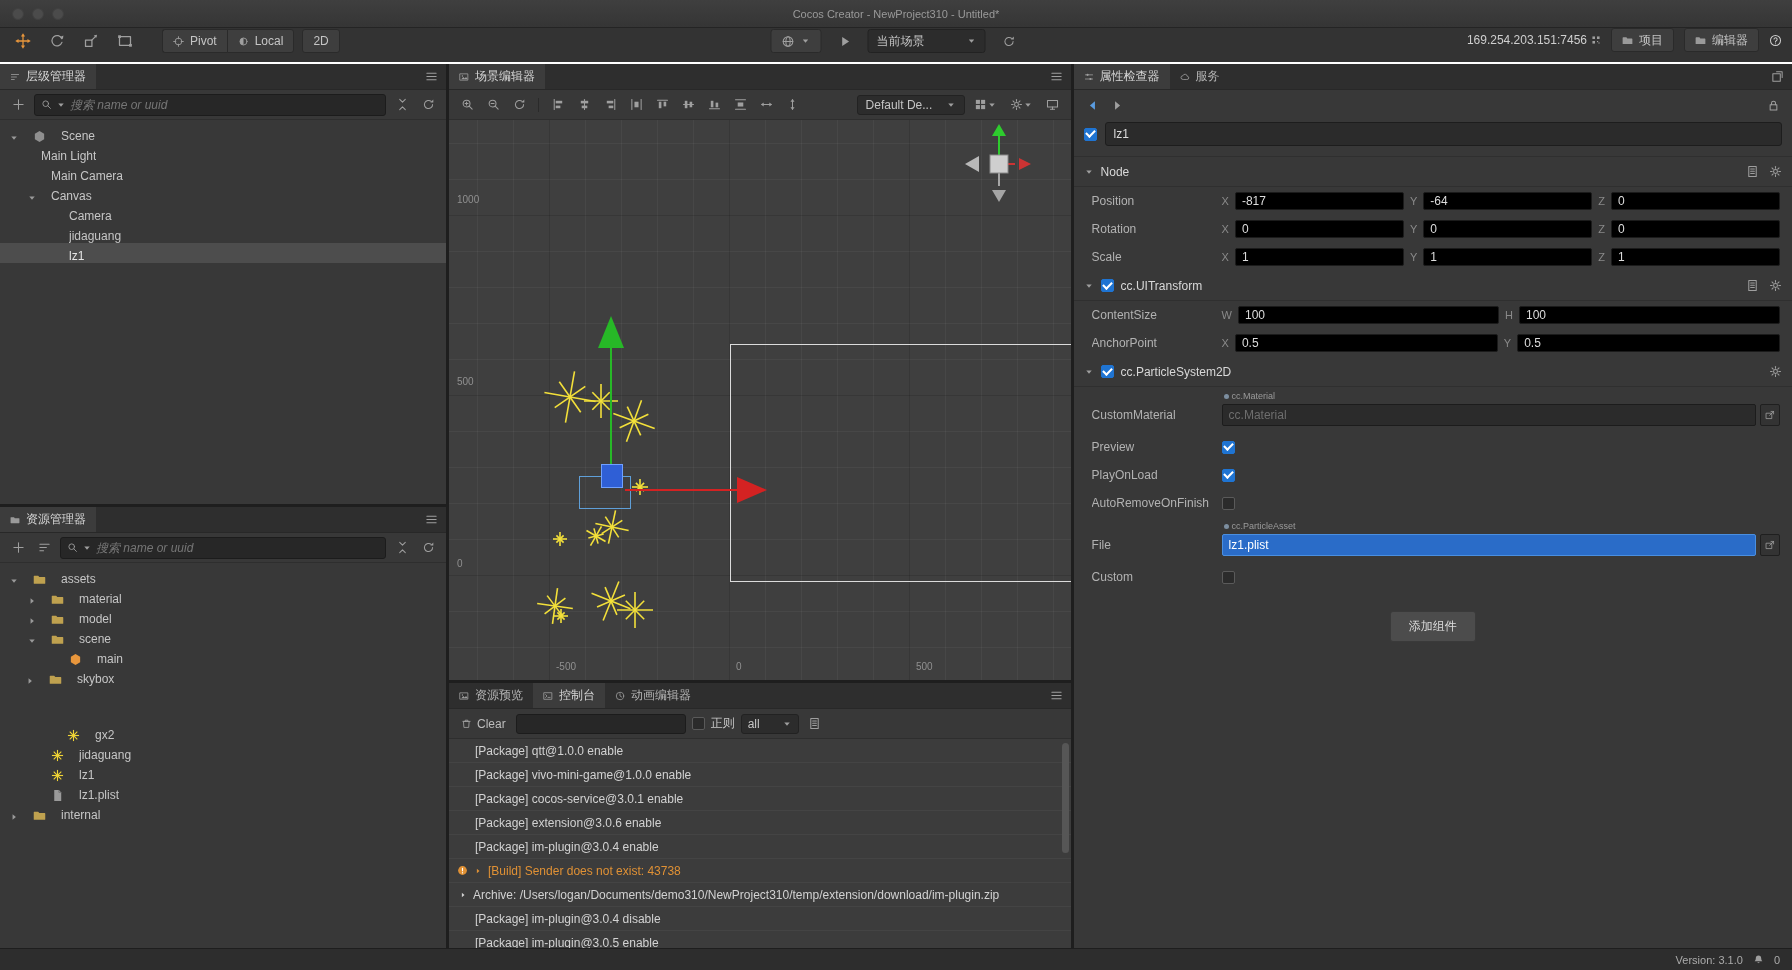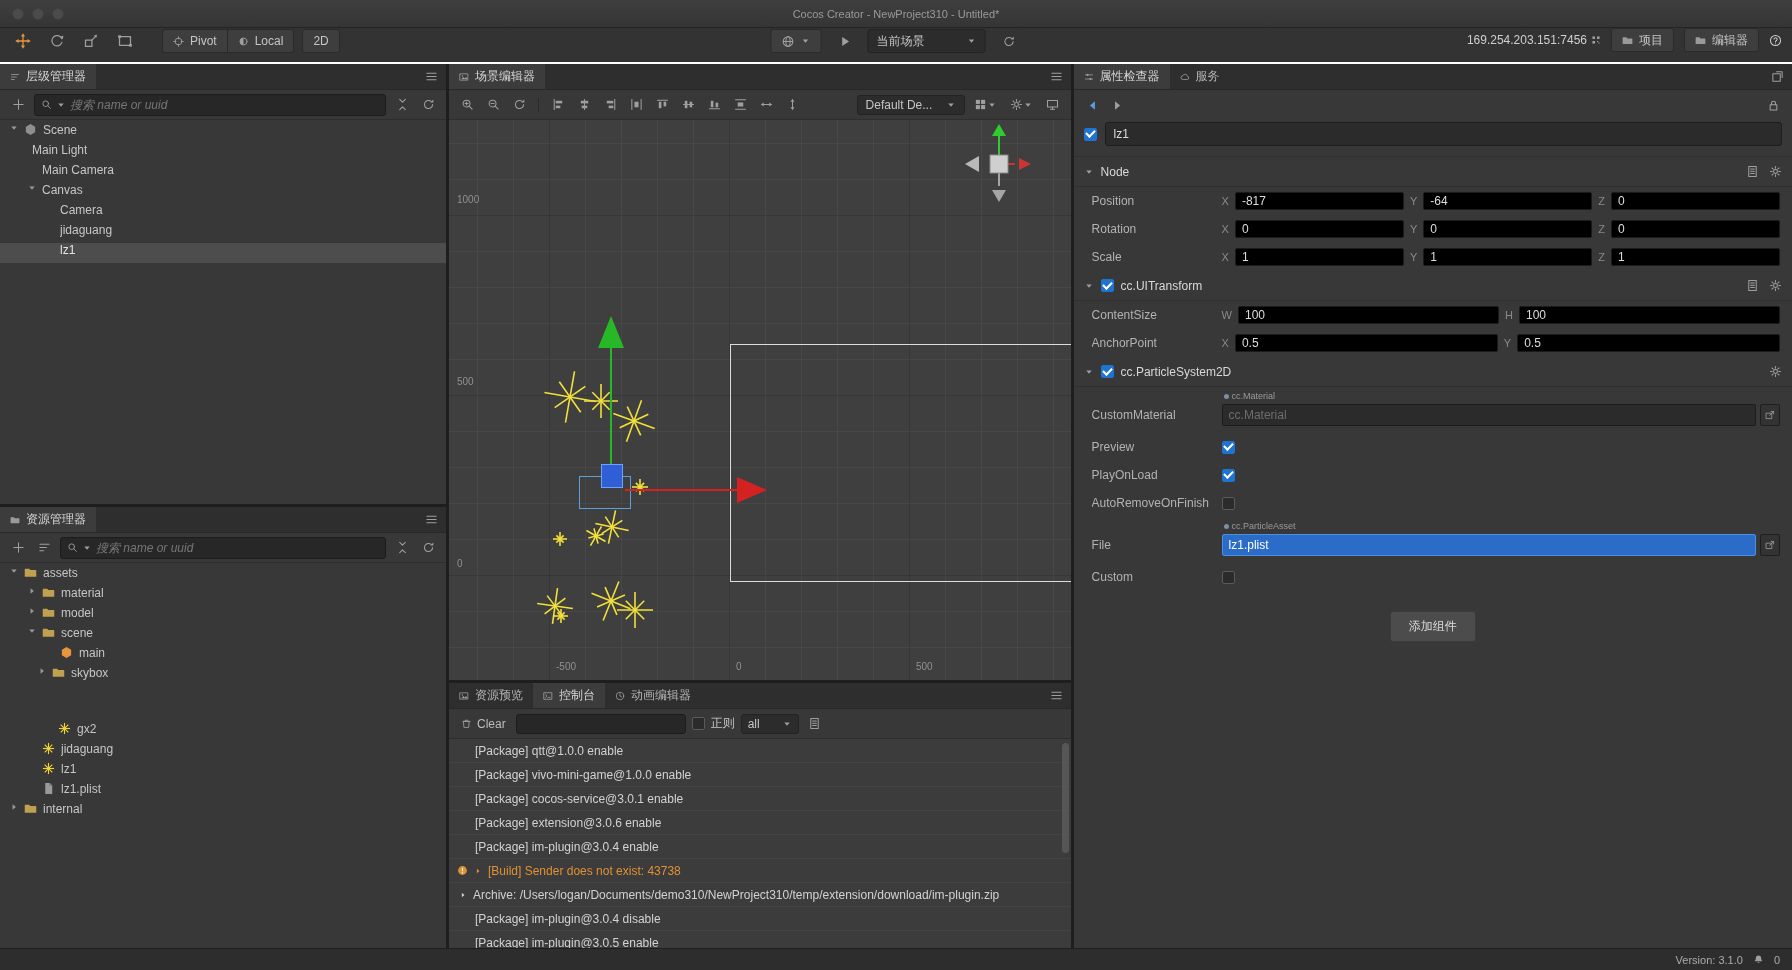--- a/index.html
+++ b/index.html
@@ -44,21 +44,21 @@
 .tab{display:flex;align-items:center;gap:6px;padding:0 10px;color:#b5b5b5}
 .tab.active{background:#3c3c3c;color:#d6d6d6}
 .strip-right{margin-left:auto;display:flex;align-items:center;gap:8px;padding:0 8px}
 .ptoolbar{flex:0 0 30px;display:flex;align-items:center;gap:6px;padding:0 8px;border-bottom:1px solid #2e2e2e}
 .iconbtn{width:20px;height:20px;display:flex;align-items:center;justify-content:center;color:#9f9f9f}
 .vsep{width:1px;height:14px;background:#2a2a2a;margin:0 3px}
 .searchwrap{flex:1;height:22px;background:#272727;border:1px solid #1c1c1c;border-radius:3px;display:flex;align-items:center;padding:0 6px;gap:4px;color:#8a8a8a;min-width:0}
 .searchwrap input{flex:1;min-width:0;background:none;border:none;outline:none;color:#cfcfcf;font-style:italic}
 .searchwrap input::placeholder{color:#767676;font-style:italic}
 .tree{flex:1;overflow:hidden;padding-top:3px}
-.trow{height:20px;display:flex;align-items:flex-start;gap:4px;color:#c6c6c6}
+.trow{height:20px;display:flex;align-items:flex-end;gap:13px;color:#c6c6c6}
 .trow.sel{background:#4d4d4d;color:#e4e4e4}
 .arrow{width:12px;display:flex;justify-content:center;color:#9a9a9a;flex:0 0 12px}
 .ticon{width:15px;display:flex;flex:0 0 15px}
 .tlabel{white-space:nowrap;overflow:hidden;text-overflow:ellipsis}
 
 .scanvas{flex:1;position:relative;background:#3f3f3f;overflow:hidden;
  background-image:
   linear-gradient(to right, rgba(0,0,0,0.22) 1px, transparent 1px),
   linear-gradient(to bottom, rgba(0,0,0,0.22) 1px, transparent 1px),
   linear-gradient(to right, rgba(255,255,255,0.045) 1px, transparent 1px),
@@ -561,21 +561,21 @@
             </div>
             <div class="trow" style="padding-left: 44px;">
               <span class="arrow i10"></span>
               <span class="ticon">
                 <svg class="ic" viewBox="0 0 14 14">
                   <path d="M7 1.2l5 2.9v5.8l-5 2.9-5-2.9V4.1z" fill="#e8963c"></path>
                 </svg>
               </span>
               <span class="tlabel">main</span>
             </div>
-            <div class="trow" style="padding-left: 36px;">
+            <div class="trow" style="padding-left: 24px;">
               <span class="arrow i10">
                 <svg class="ic" viewBox="0 0 14 14">
                   <path fill="currentColor" d="M5 3.2L9.6 7 5 10.8z"></path>
                 </svg>
               </span>
               <span class="ticon">
                 <svg class="ic" viewBox="0 0 14 14">
                   <path d="M1.4 3h4.2l1.2 1.4h5.8a.6.6 0 0 1 .6.6v6a.6.6 0 0 1-.6.6H1.4a.6.6 0 0 1-.6-.6V3.6A.6.6 0 0 1 1.4 3z" fill="#bfa14f"></path>
                 </svg>
               </span>

